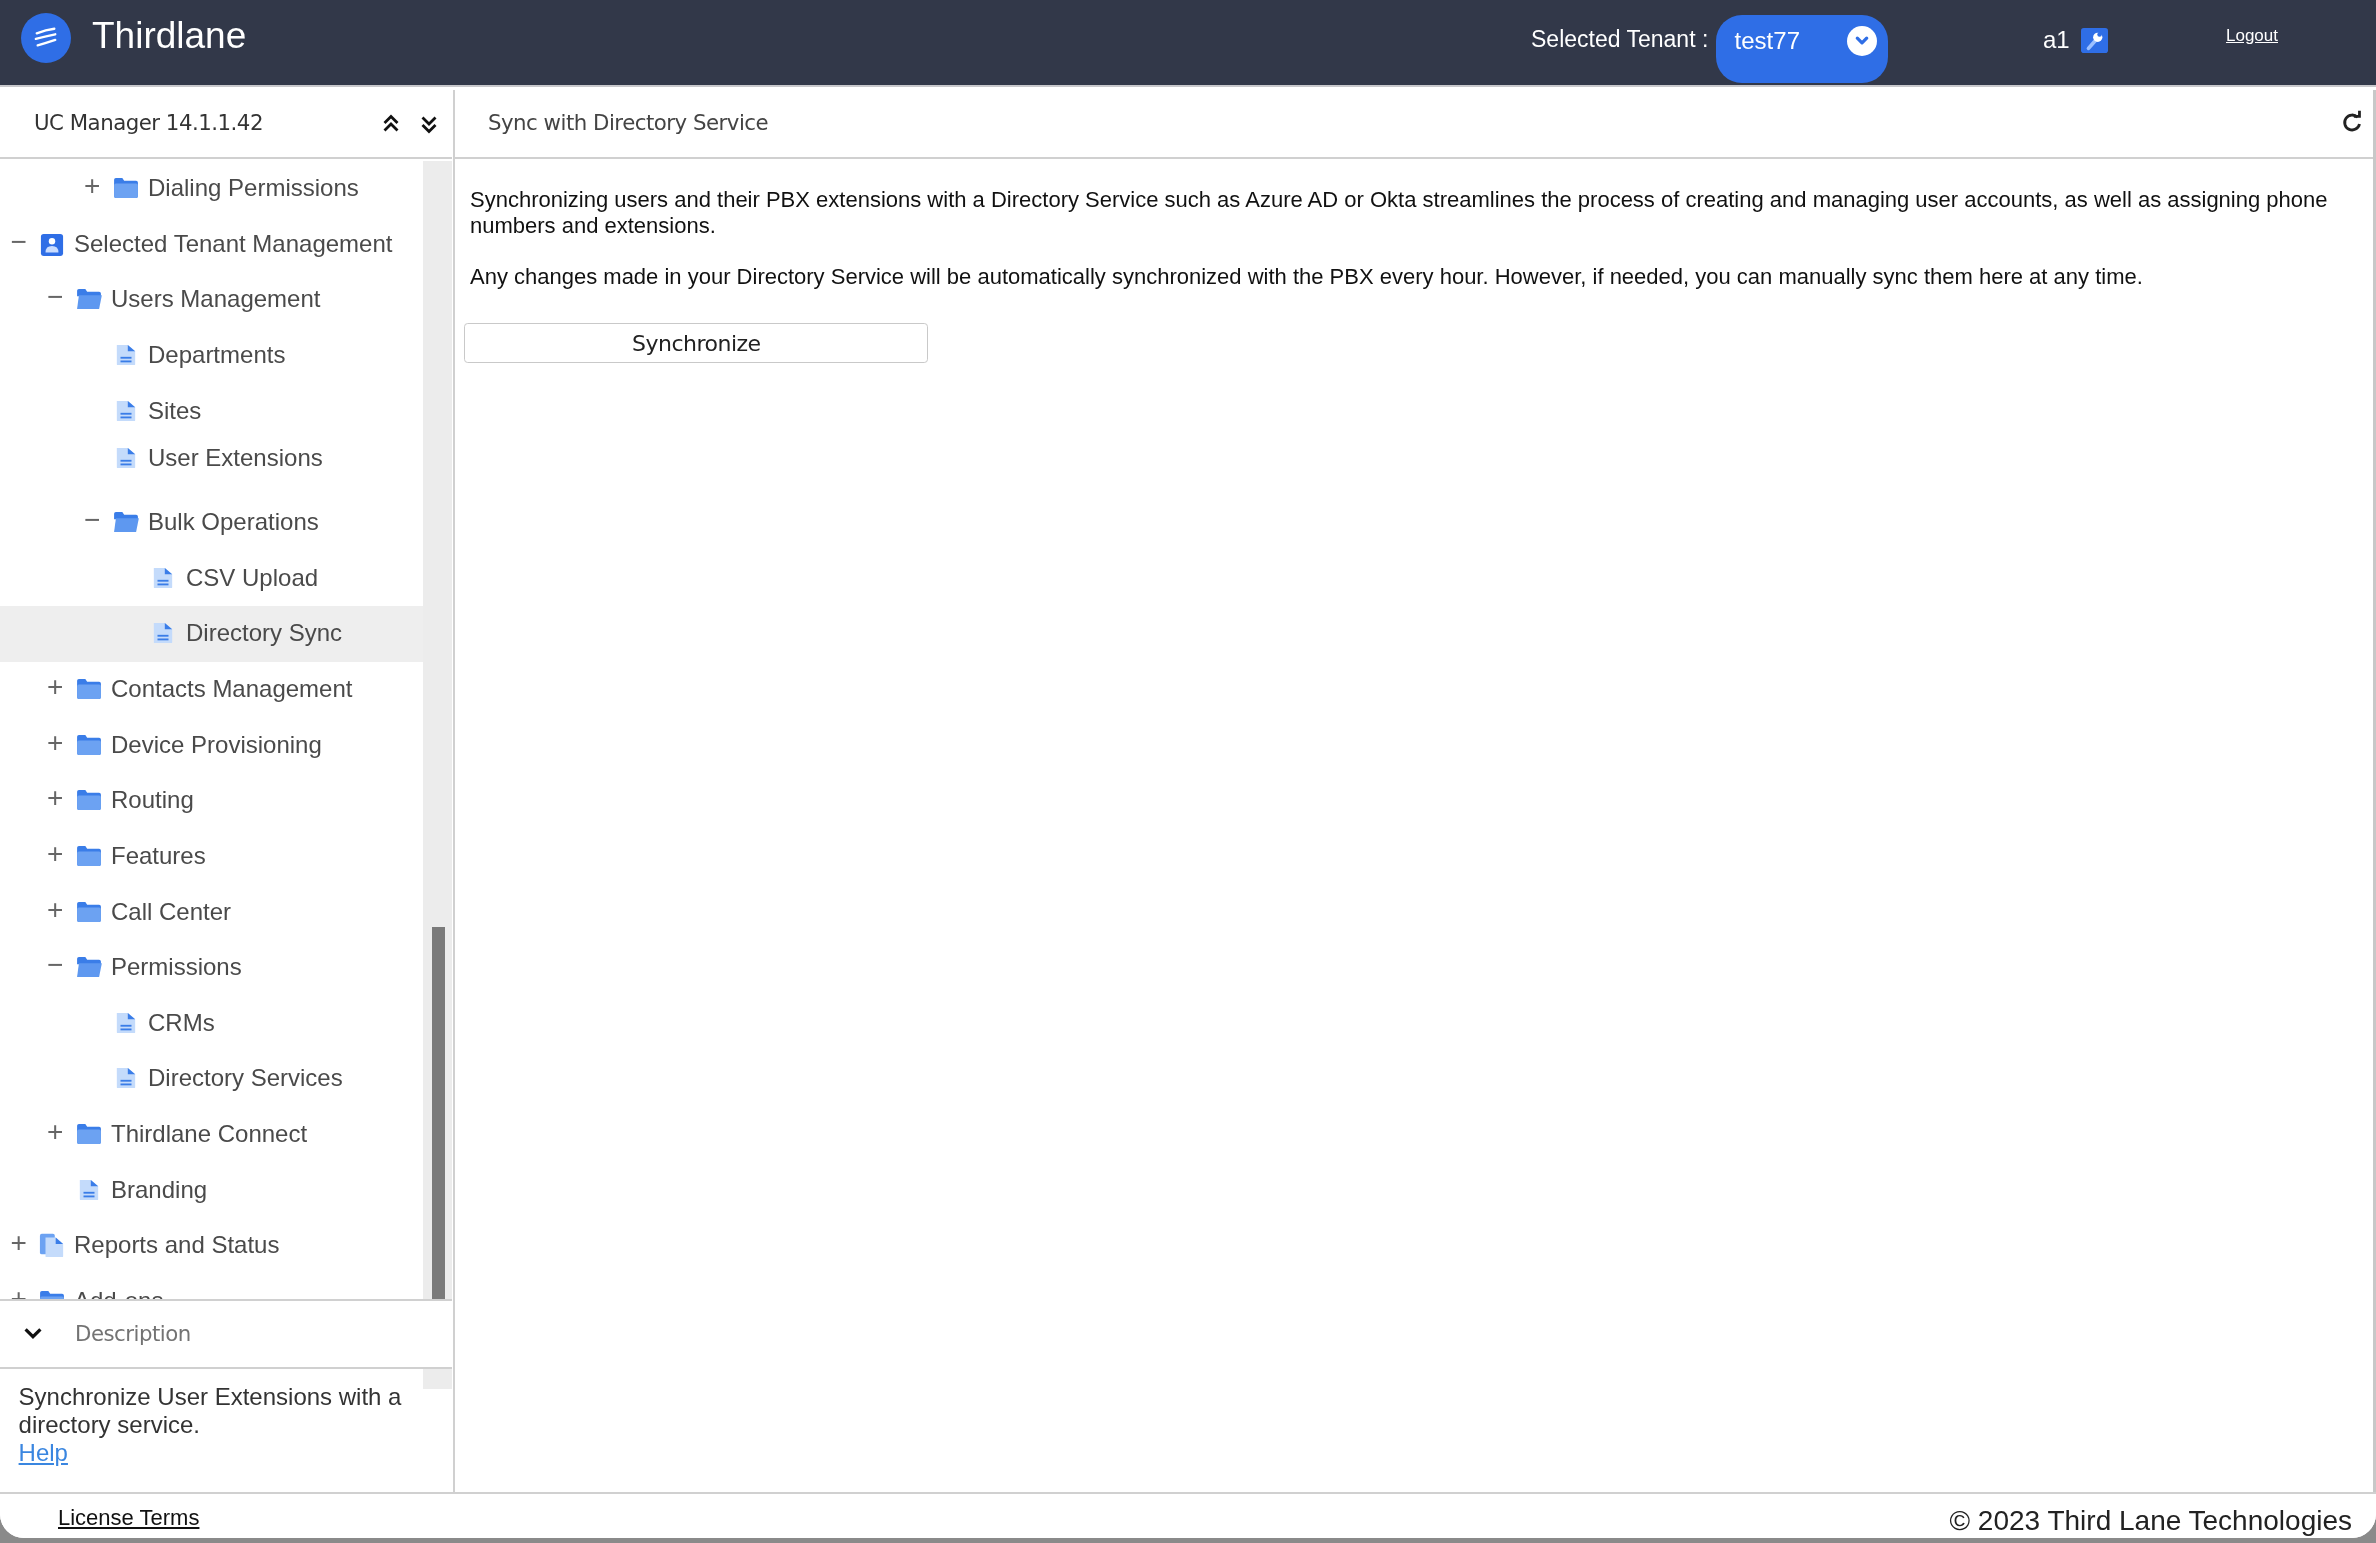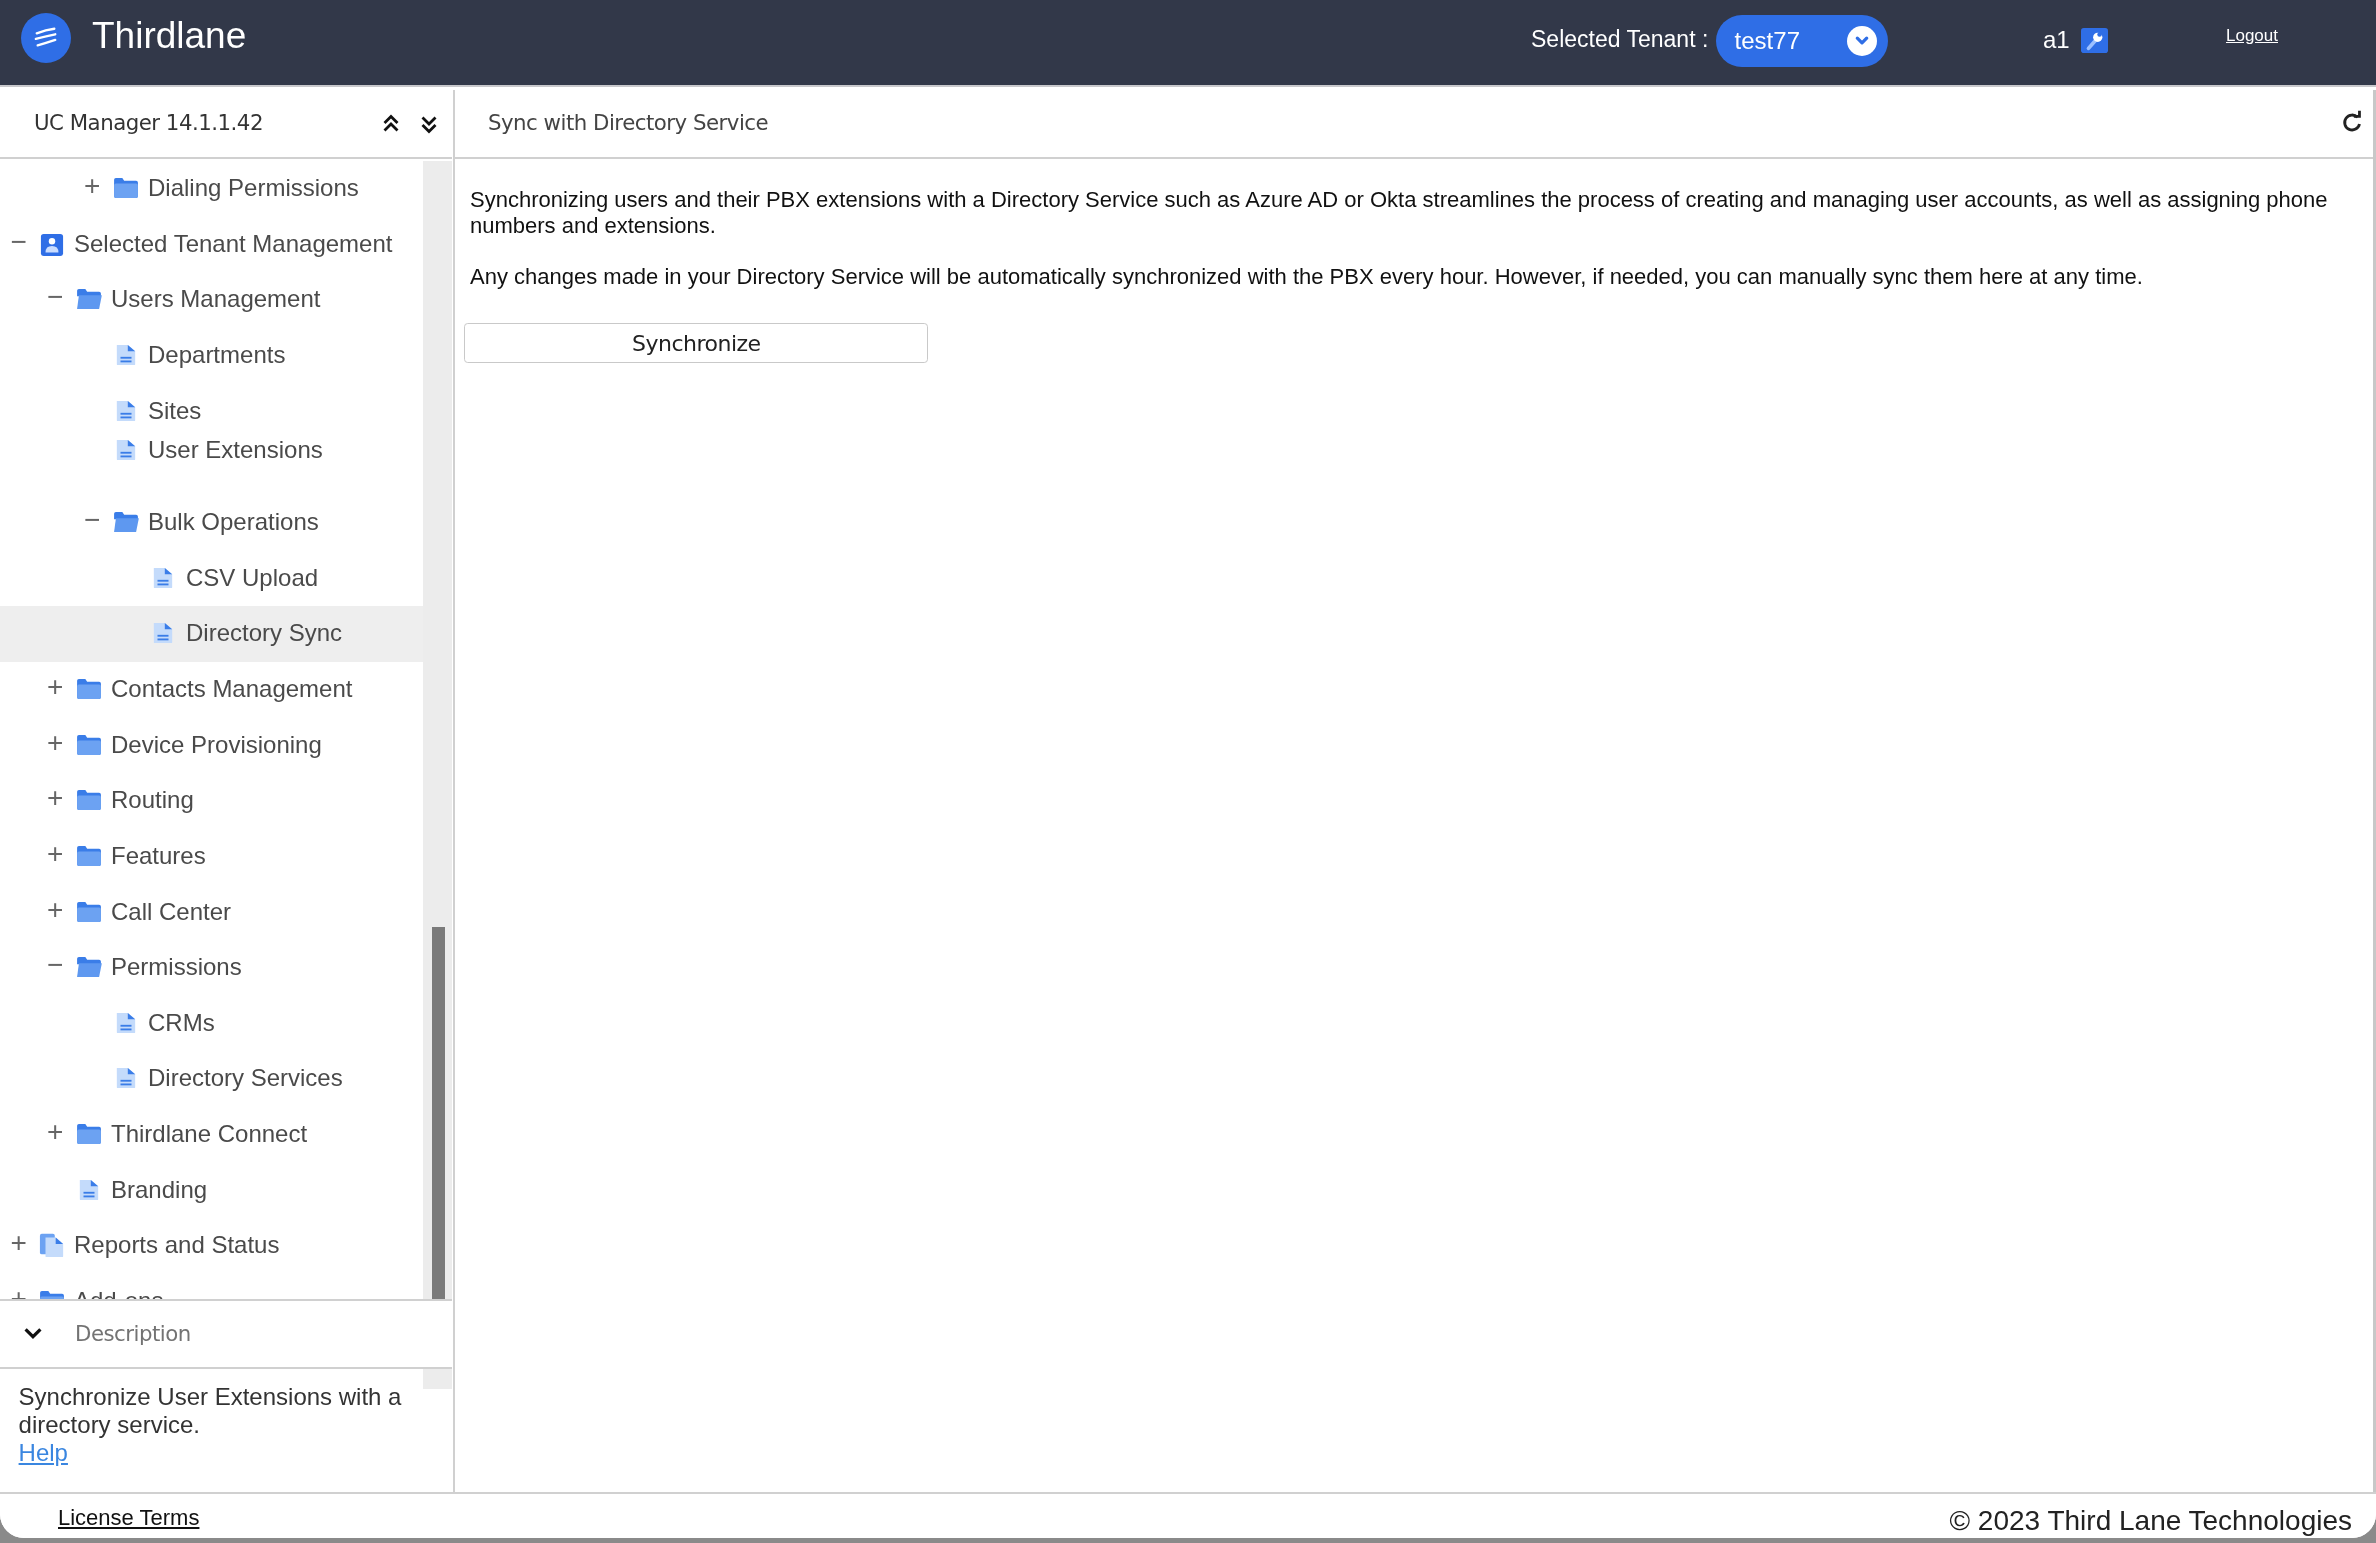--- a/index.html
+++ b/index.html
@@ -9,21 +9,21 @@
   .window { position: absolute; left: 0; top: 0; width: 2376px; height: 1538px; background: #fff;
             border-bottom-right-radius: 24px; border-bottom-left-radius: 24px; overflow: hidden; }
 
   
   .topbar { position: absolute; left: 0; top: 0; width: 2376px; height: 87px; background: #323849;
             border-bottom: 2.8px solid #c8c8cc; }
   .logo { position: absolute; left: 21.3px; top: 13px; width: 50px; height: 50px; border-radius: 50%; background: #2f6ee6; }
   .logo svg { position: absolute; left: 0; top: 0; }
   .brand { position: absolute; left: 92px; top: 15px; font-size: 37px; color: #fff; }
   .tenant-label { position: absolute; left: 1531px; top: 26px; font-size: 23px; color: #fff; }
-  .tenant-select { position: absolute; left: 1716px; top: 15px; width: 172px; height: 52px; border-radius: 26px;
+  .tenant-select { position: absolute; left: 1716px; top: 15px; width: 172px; height: 68px; border-radius: 26px;
                    background: #2f6ee6; cursor: pointer; }
   .tenant-select .val { position: absolute; left: 18.6px; top: 12px; font-size: 24px; color: #fff; }
   .tenant-select .chev { position: absolute; right: 11px; top: 11px; width: 30px; height: 30px; border-radius: 50%; background: #fff; }
   .user-name { position: absolute; left: 2043px; top: 26px; font-size: 24px; color: #fff; }
   .user-icon { position: absolute; left: 2081px; top: 28px; width: 27px; height: 25px; background: #2f6ee6; border-radius: 2.8px; }
   .logout { position: absolute; left: 2226px; top: 26px; font-size: 17px; color: #fff; text-decoration: underline; cursor: pointer; }
 
   
   .sidebar { position: absolute; left: 0; top: 90px; width: 455px; height: 1402px; border-right: 2.8px solid #d0d0d0; background: #fff; }
   .sb-head { position: absolute; left: 0; top: 0; width: 452px; height: 69px; border-bottom: 2.8px solid #d0d0d0; }
@@ -149,21 +149,21 @@
         </div>
         <div class="row" style="top: 223px;">
           <span class="ico" style="left: 113px;"><svg width="26" height="22" viewBox="0 0 28 24">
               <path d="M4 1 L16 1 L24 8 L24 22 Q24 23 23 23 L5 23 Q4 23 4 22 Z" fill="#c4dbfb"></path>
               <path d="M16 1 L24 8 L16 8 Z" fill="#3a7de8"></path>
               <rect x="8" y="14" width="12" height="2" fill="#3a7de8"></rect>
               <rect x="8" y="18" width="12" height="2" fill="#3a7de8"></rect>
             </svg></span>
           <span class="lbl" style="left: 148px;">Sites</span>
         </div>
-        <div class="row" style="top: 262px; padding-left: 24px;">
+        <div class="row" style="top: 270px; padding-left: 24px;">
           <span class="ico" style="left: 113px;"><svg width="26" height="22" viewBox="0 0 28 24">
               <path d="M4 1 L16 1 L24 8 L24 22 Q24 23 23 23 L5 23 Q4 23 4 22 Z" fill="#c4dbfb"></path>
               <path d="M16 1 L24 8 L16 8 Z" fill="#3a7de8"></path>
               <rect x="8" y="14" width="12" height="2" fill="#3a7de8"></rect>
               <rect x="8" y="18" width="12" height="2" fill="#3a7de8"></rect>
             </svg></span>
           <span class="lbl" style="left: 148px;">User Extensions</span>
         </div>
         <div class="row" style="top: 334px;">
           <span class="tog" style="left: 83px;">−</span>

